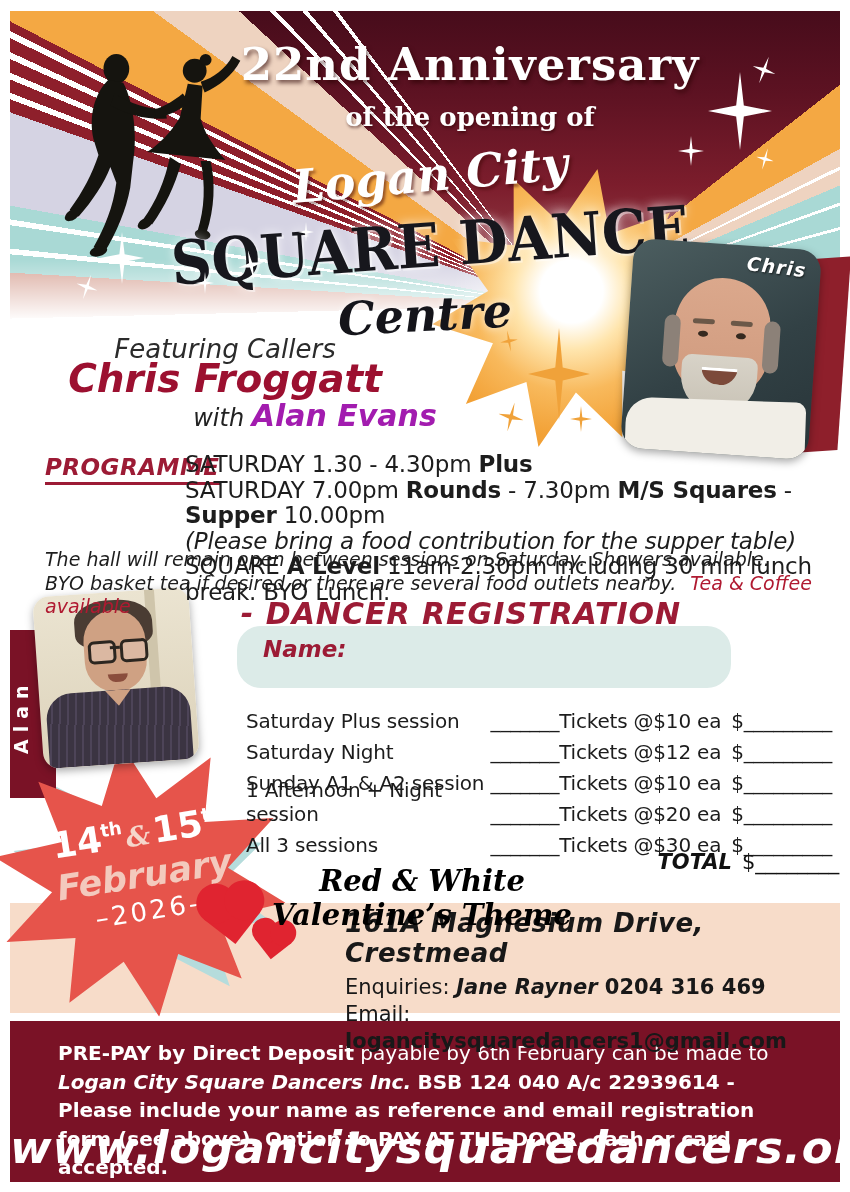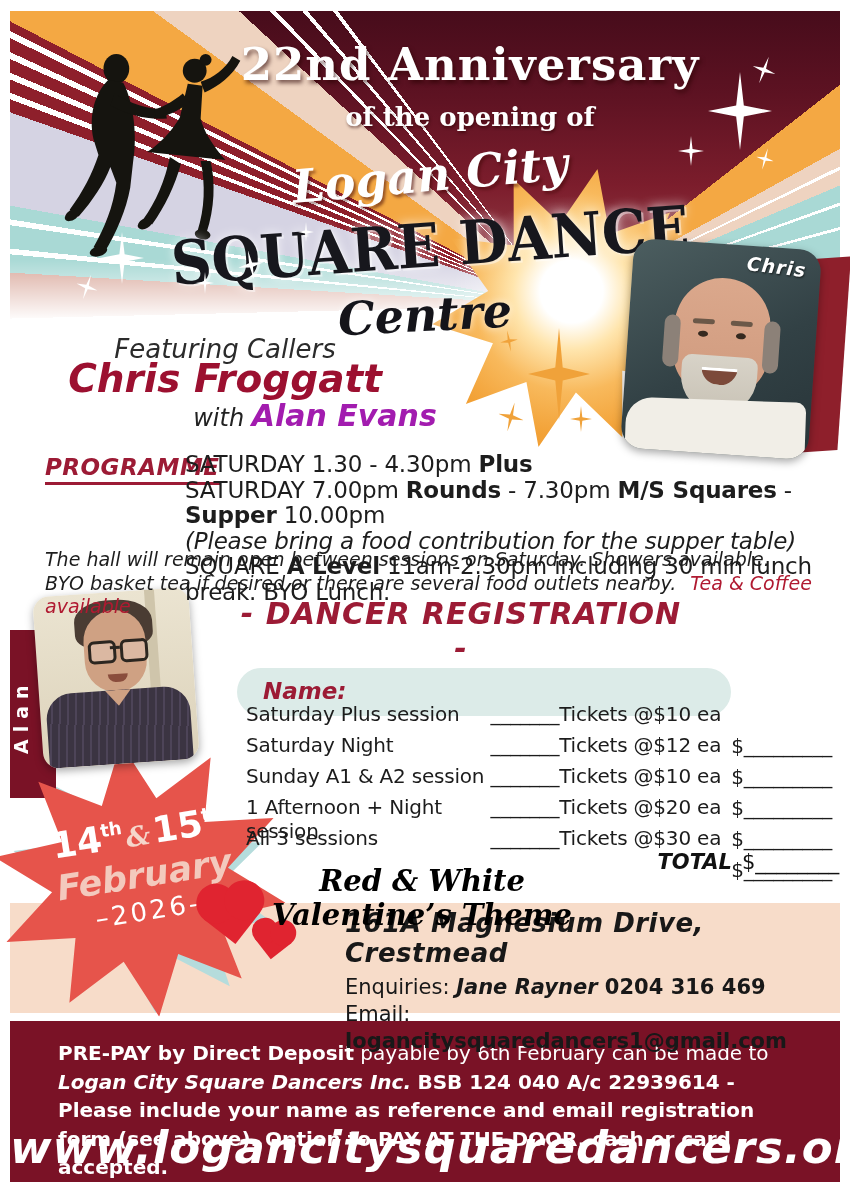--- a/index.html
+++ b/index.html
@@ -119,26 +119,26 @@
     font-style:italic;font-size:26px;color:#2b2b2b;}
   .caller1{position:absolute;left:40px;top:356px;width:370px;z-index:6;text-align:center;
     font-style:italic;font-weight:bold;font-size:39px;color:#9c1030;}
   .with-line{position:absolute;left:150px;top:398px;width:330px;z-index:6;text-align:center;
     font-size:24px;font-style:italic;color:#222;}
   .with-line .caller2{font-weight:bold;font-size:30px;color:#a21caf;}
 
   
   .reg-heading{position:absolute;left:236px;top:596px;width:450px;text-align:center;z-index:7;
     font-size:30px;font-weight:bold;font-style:italic;color:#9c1b35;letter-spacing:1px;}
-  .name-box{position:absolute;left:237px;top:668px;width:494px;height:48px;background:#dcebe8;
+  .name-box{position:absolute;left:237px;top:626px;width:494px;height:62px;background:#dcebe8;
     border-radius:24px;z-index:7;}
   .name-label{position:absolute;left:26px;top:10px;font-size:23px;font-weight:bold;
     font-style:italic;color:#9c1b35;}
   .reg-rows{position:absolute;left:246px;top:702px;width:586px;z-index:7;font-size:20px;color:#1c1c1c;}
-  .reg-row{display:flex;height:31px;align-items:flex-start;letter-spacing:-0.2px;}
+  .reg-row{display:flex;height:31px;align-items:flex-end;letter-spacing:-0.2px;}
   .reg-row .c1{width:250px;}
   .reg-row .c2{width:246px;}
   .reg-row .c3{flex:1;margin-top:32px;}
   .total-row{position:absolute;left:246px;top:850px;width:586px;z-index:7;font-size:21px;color:#111;}
   .total-label{position:absolute;left:336px;width:150px;text-align:right;font-weight:bold;font-style:italic;}
   .total-amount{position:absolute;left:496px;}
   .theme{position:absolute;left:252px;top:864px;width:340px;text-align:center;z-index:8;
     font-family:"DejaVu Serif", serif;font-style:italic;font-weight:bold;font-size:29px;color:#000000;}
 
   

